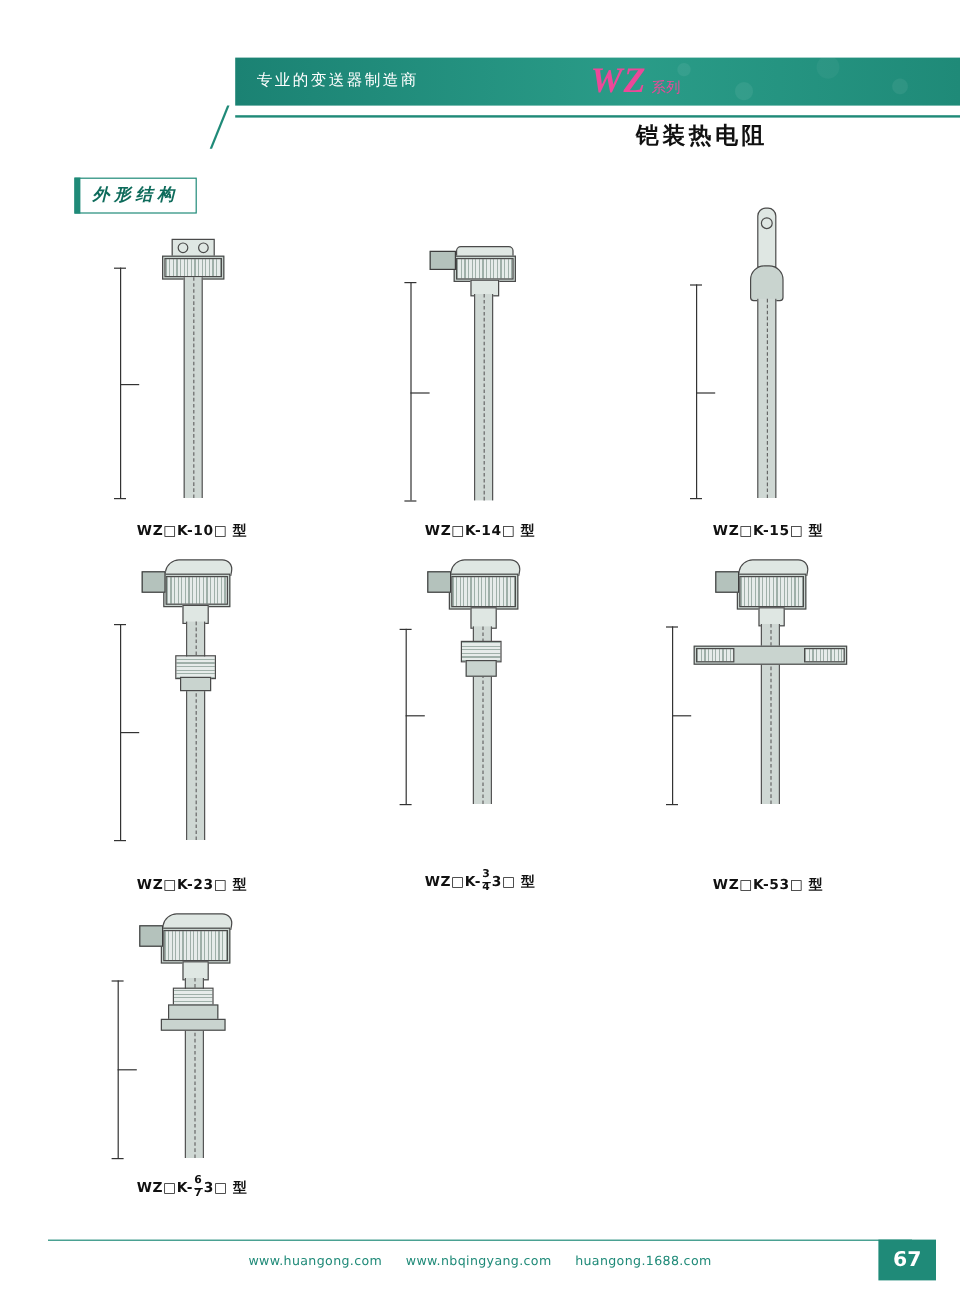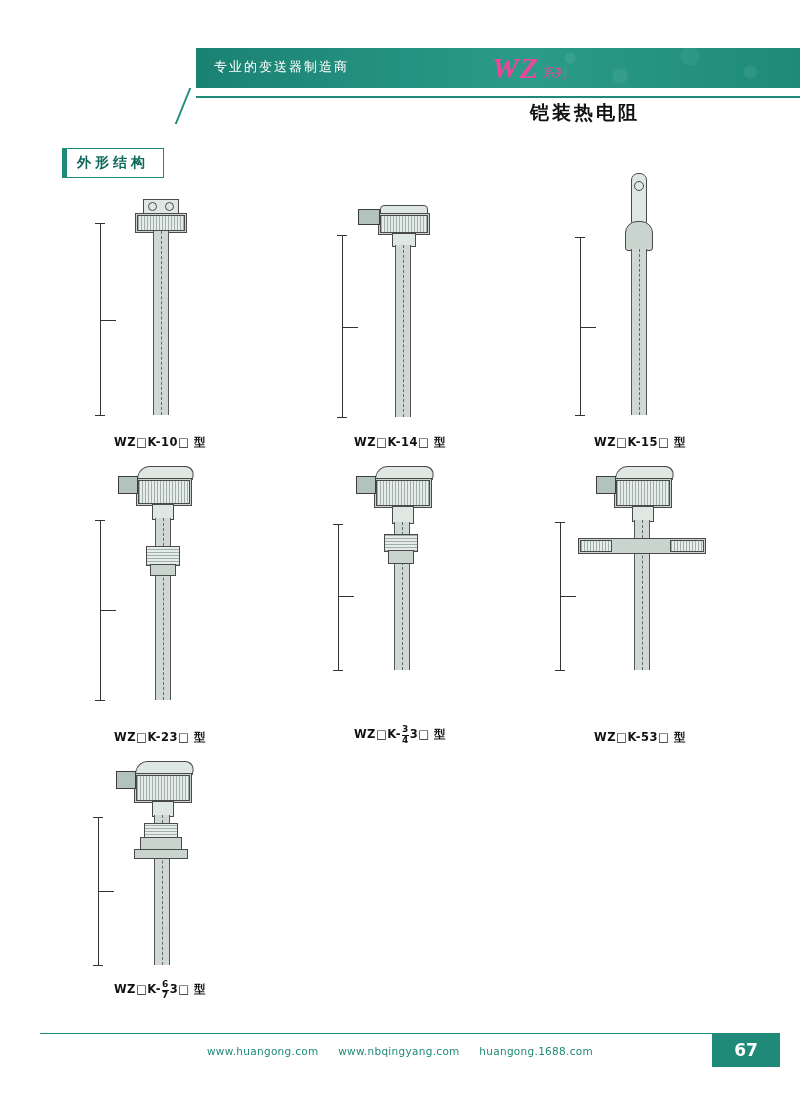--- a/index.html
+++ b/index.html
@@ -85,20 +85,21 @@
     font-family:"DejaVu Sans",sans-serif;
   }
   
   .section-title{
     position:absolute;left:62px;top:148px;
     padding:5px 14px;
     border:1px solid #1f8a78;
     color:#0e6b5b;font-size:14px;font-weight:bold;letter-spacing:4px;
     font-family:"DejaVu Sans",sans-serif;
     background:#ffffff;
+    font-style:italic;
   }
   .section-title:before{
     content:"";position:absolute;left:-1px;top:-1px;width:5px;height:calc(100% + 2px);
     background:#1f8a78;
   }
   
   .grid{
     position:absolute;left:40px;top:175px;width:720px;
     display:grid;
     grid-template-columns:repeat(3,240px);
@@ -141,21 +142,21 @@
   .footer-rule{
     position:absolute;left:40px;top:0;width:720px;height:0;border-top:1px solid #1f8a78;
   }
   .footer-links{
     position:absolute;left:0;top:12px;width:800px;text-align:center;
     font-size:10.5px;color:#1f8a78;letter-spacing:.3px;
     font-family:"DejaVu Sans",sans-serif;
   }
   .footer-links span{margin:0 8px;}
   .pagebox{
-    position:absolute;right:20px;top:0;width:68px;height:34px;
+    position:absolute;right:20px;top:0;width:48px;height:34px;
     background:#1f8a78;color:#ffffff;
     display:flex;align-items:center;justify-content:center;
     font-size:17px;font-weight:bold;font-family:"DejaVu Sans",sans-serif;
   }
 </style>
 </head>
 <body>
 
 <div class="page">
 

